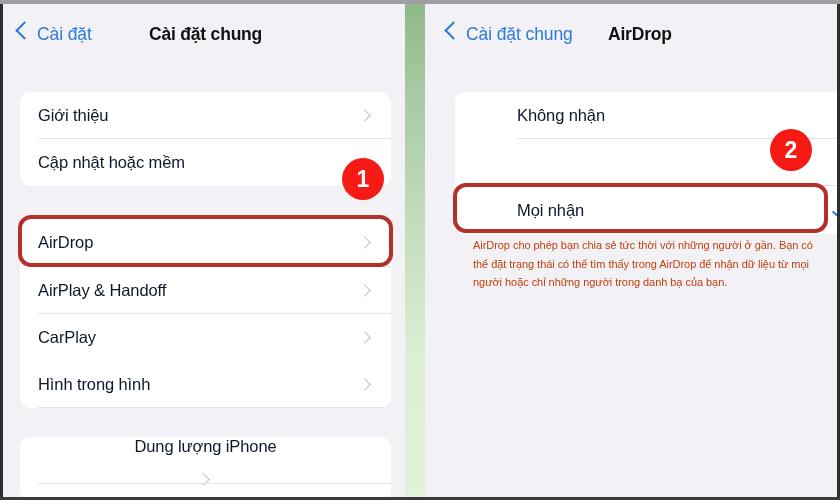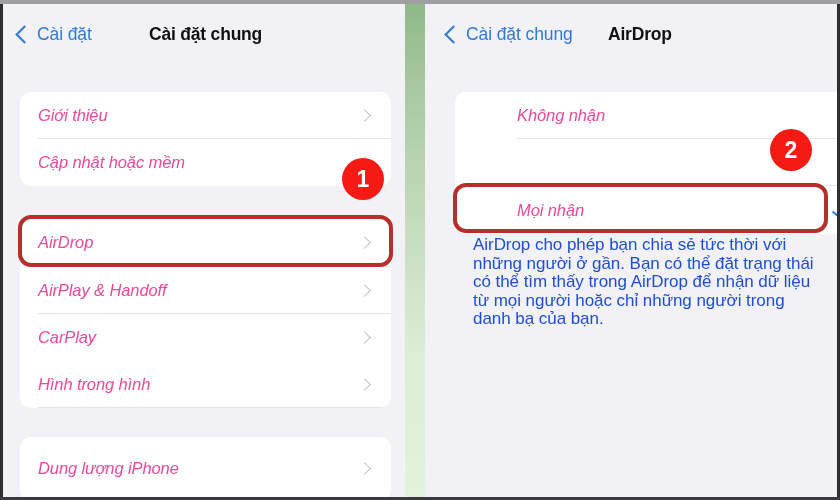--- a/index.html
+++ b/index.html
@@ -73,21 +73,21 @@
   }
 
   
   .nav {
     position: relative;
     height: 58px;
   }
   .nav-back {
     position: absolute;
     display: flex;
-    align-items: center;
+    align-items: flex-start;
     gap: 4px;
     top: 20px;
     cursor: pointer;
     user-select: none;
   }
   .chev-back {
     width: 11px; height: 11px;
     border-left: 2.6px solid #2f7bd6;
     border-bottom: 2.6px solid #2f7bd6;
     transform: rotate(45deg);
@@ -118,25 +118,24 @@
     position: relative;
     display: flex;
     align-items: center;
     height: 47px;
     padding: 0 18px 0 18px;
     box-sizing: border-box;
     cursor: pointer;
   }
   .row-label {
     font-size: 16.5px;
-    color: #ec4899;
+    color: #0f172a;
     letter-spacing: -0.1px;
     flex: 1 1 auto;
     white-space: nowrap;
-    font-style: italic;
   }
   .row-sep {
     position: absolute;
     left: 18px;
     right: 0;
     bottom: 0;
     height: 1px;
     background: #e4e3e8;
   }
   .chev-right {
@@ -159,23 +158,23 @@
     left: 4px; top: 0px;
     width: 7px; height: 14px;
     border-right: 2.6px solid #1f7ae0;
     border-bottom: 2.6px solid #1f7ae0;
     transform: rotate(40deg);
   }
 
   
   .footer-note {
     position: absolute;
-    font-size: 17px;
+    font-size: 11px;
     line-height: 18.5px;
-    color: #1d4ed8;
+    color: #c2410c;
     letter-spacing: -0.05px;
   }
 
   
   .highlight-box {
     position: absolute;
     border: 4px solid #b5302a;
     border-radius: 13px;
     box-sizing: border-box;
     pointer-events: none;
@@ -245,21 +244,21 @@
         <span class="chev-right"></span>
       </div>
       <div class="row">
         <span class="row-label">Hình trong hình</span>
         <span class="chev-right"></span>
         <span class="row-sep"></span>
       </div>
     </div>
 
     <div class="card" style="left:17px; top:433px; width:371px; height:64px;">
-      <div class="row" style="height:63px;">
+      <div class="row" style="height:47px;flex-direction:column;">
         <span class="row-label">Dung lượng iPhone</span>
         <span class="chev-right"></span>
         <span class="row-sep"></span>
       </div>
       <div class="row" style="height:17px;"></div>
     </div>
 
     <div class="highlight-box" style="left:15px; top:211px; width:375px; height:52px;"></div>
   </div>
 

